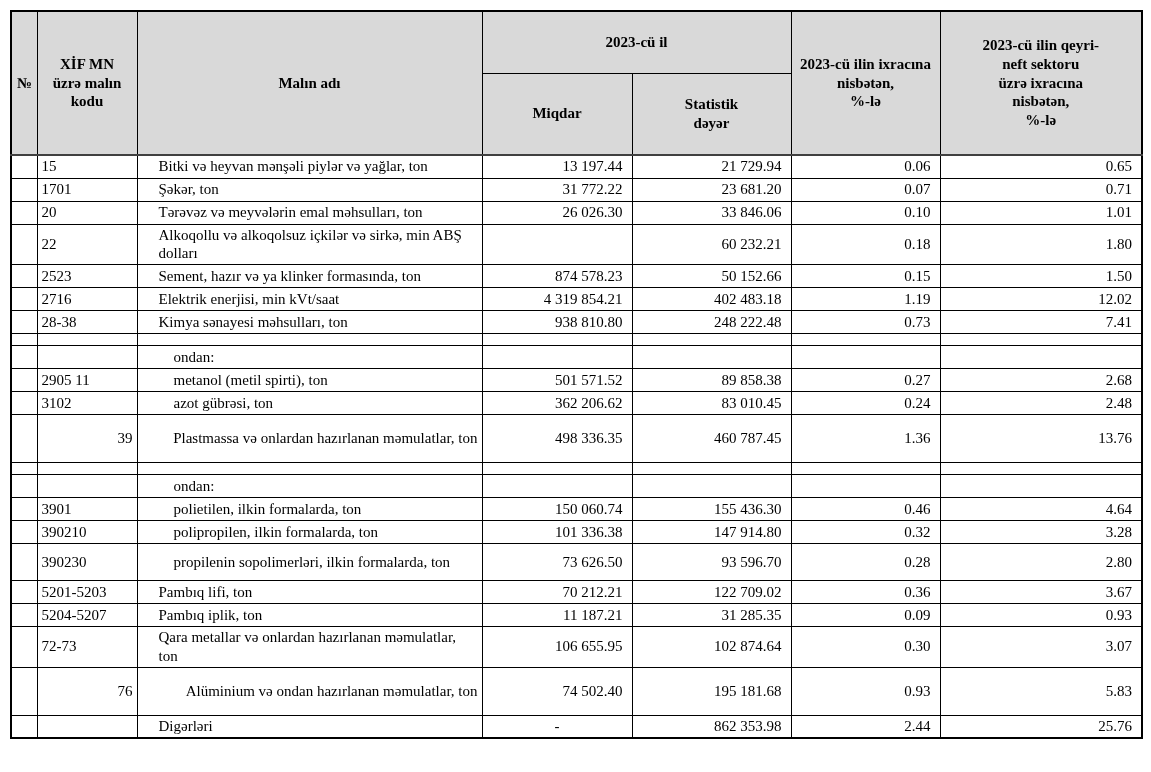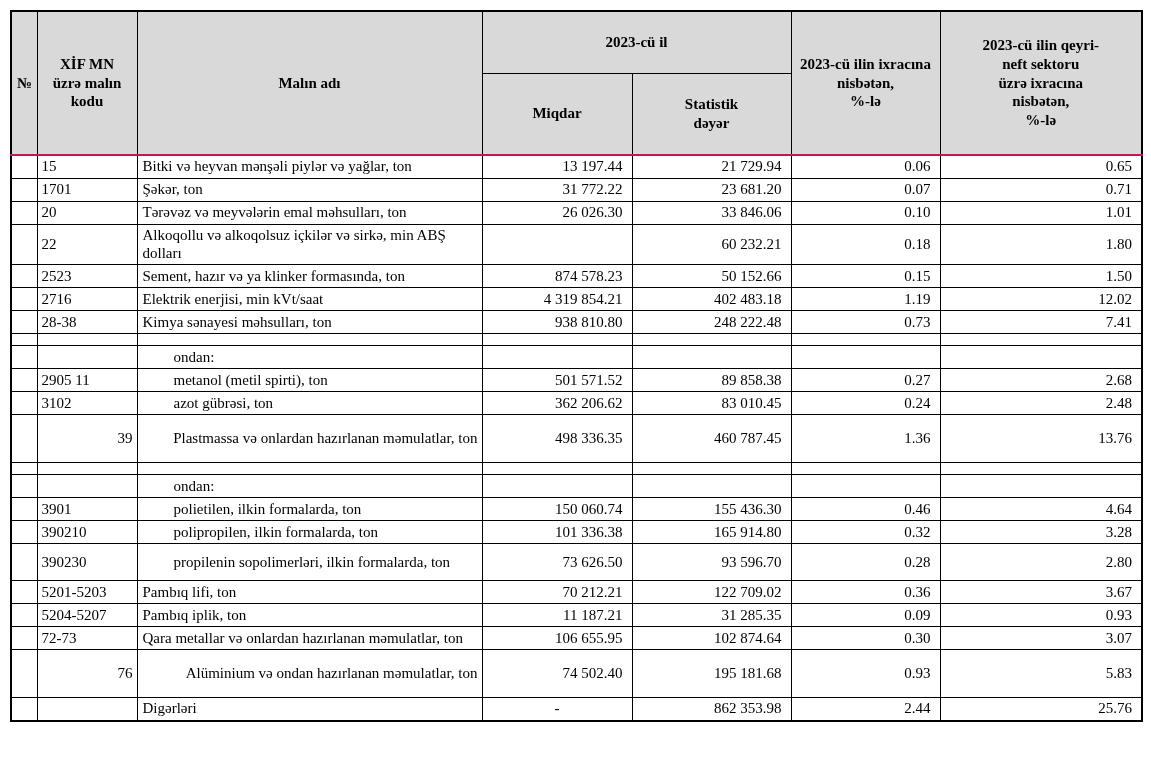--- a/index.html
+++ b/index.html
@@ -22,30 +22,30 @@
     background: #d9d9d9;
     font-weight: bold;
     font-size: 15px;
     text-align: center;
     white-space: pre-line;
     padding: 14px 4px;
     line-height: 1.25;
   }
   thead tr.h1 { height: 62px; }
   thead tr.h2 { height: 82px; }
-  tbody tr:first-child td { border-top: 2px solid #be185d; }
+  tbody tr:first-child td { border-top: 2px solid #404040; }
 
   td {
     font-size: 15px;
     padding: 1px 4px;
     height: 23px;
     line-height: 1.25;
   }
   td.num { text-align: right; padding-right: 9px; }
-  td.name { text-align: left; padding-left: 5px; }
+  td.name { text-align: left; padding-left: 21px; }
   td.name.indent { padding-left: 36px; }
   td.code { text-align: left; padding-left: 4px; }
   td.center { text-align: center; padding-right: 4px; }
 
   tr.spacer td { height: 12px; padding: 0; }
   tr.tall td { height: 48px; text-align: right; }
   tr.mid td { height: 37px; }
 
   .footnote {
     font-size: 15px;
@@ -225,21 +225,21 @@
     <td class="num">150 060.74</td>
     <td class="num">155 436.30</td>
     <td class="num">0.46</td>
     <td class="num">4.64</td>
   </tr>
         <tr>
     <td class="numcol"></td>
     <td class="code">390210</td>
     <td class="name indent">polipropilen, ilkin formalarda, ton</td>
     <td class="num">101 336.38</td>
-    <td class="num">165 914.80</td>
+    <td class="num">147 914.80</td>
     <td class="num">0.32</td>
     <td class="num">3.28</td>
   </tr>
         <tr class="mid">
     <td class="numcol"></td>
     <td class="code">390230</td>
     <td class="name indent">propilenin sopolimerləri, ilkin formalarda, ton</td>
     <td class="num">73 626.50</td>
     <td class="num">93 596.70</td>
     <td class="num">0.28</td>

